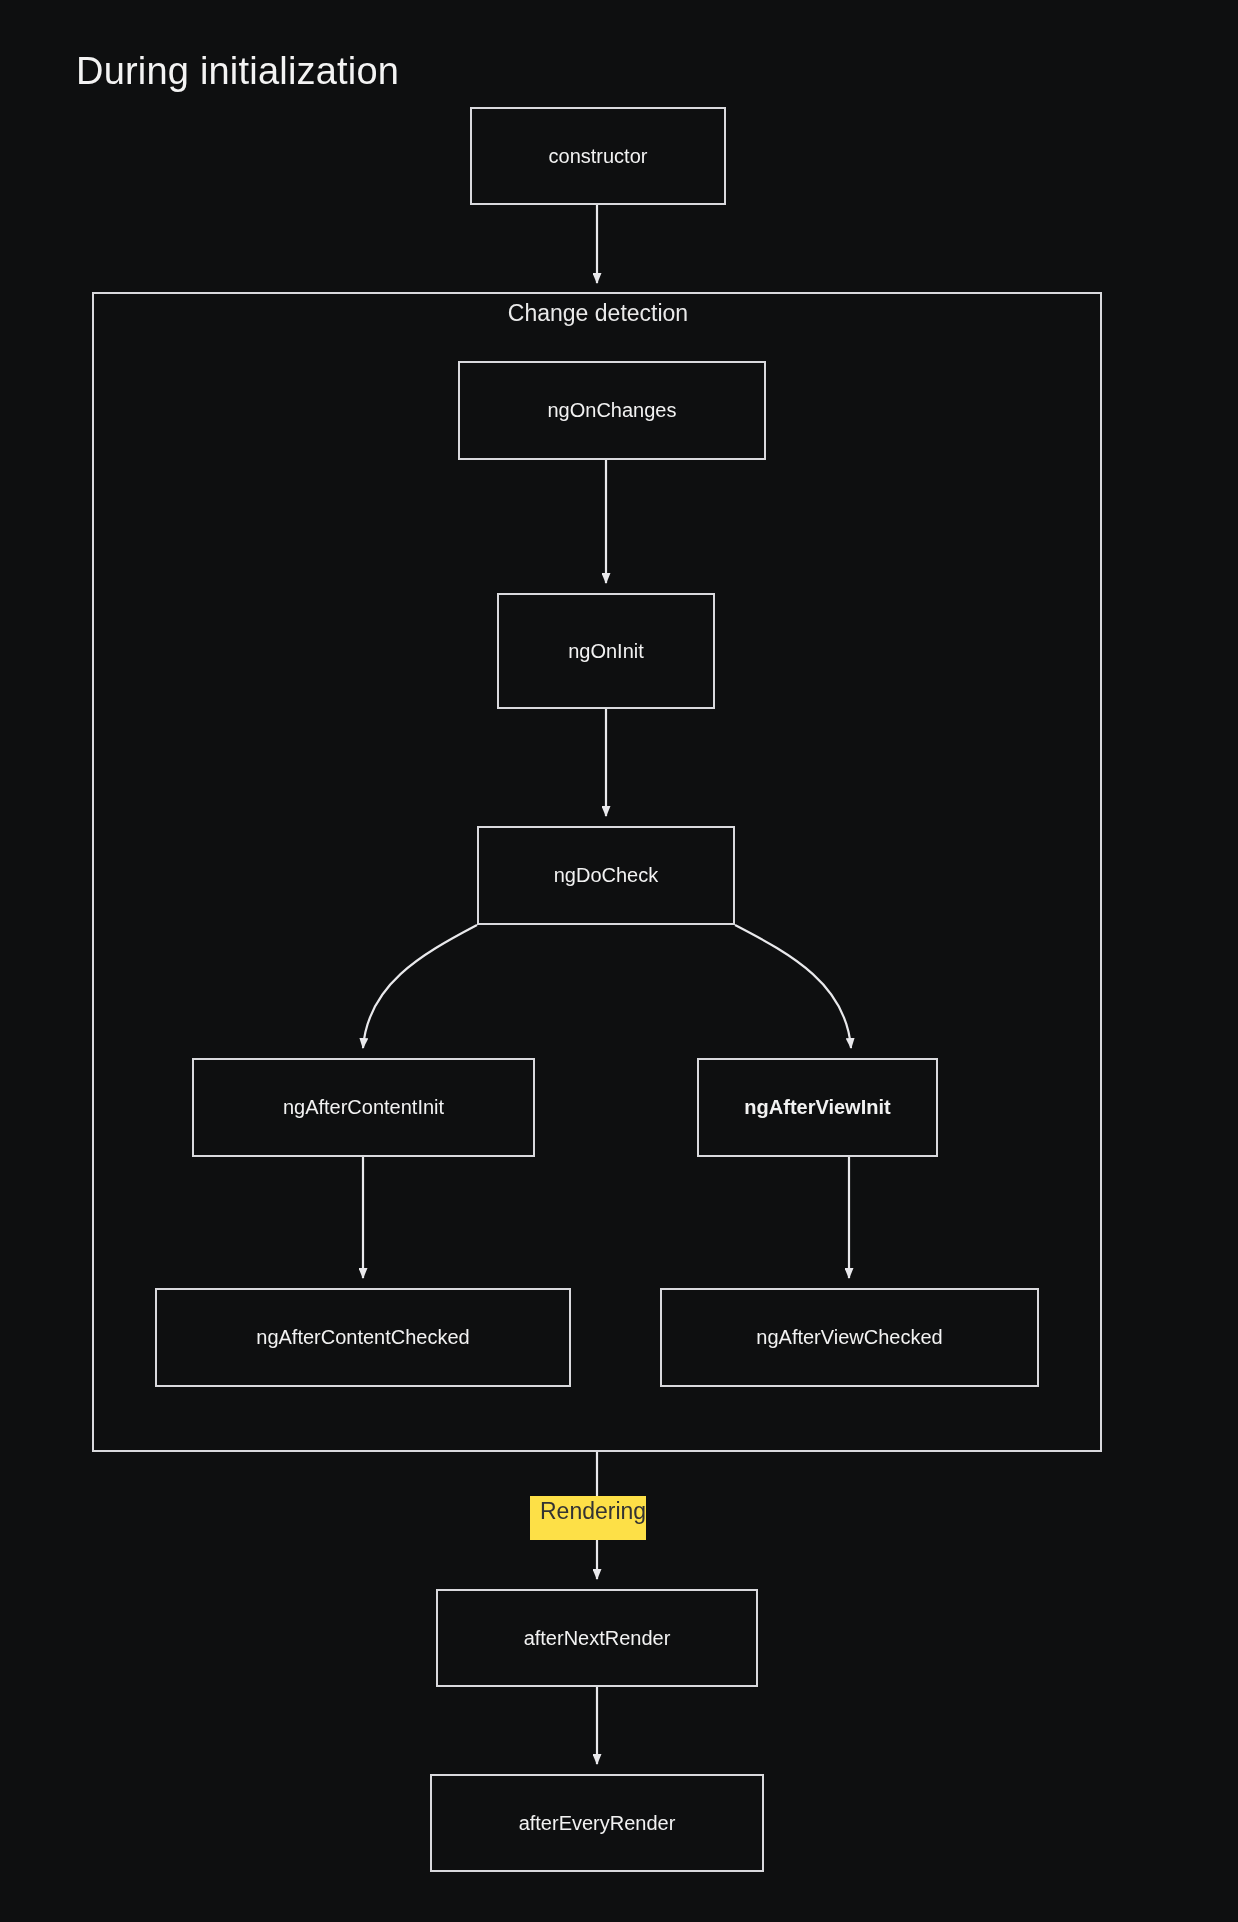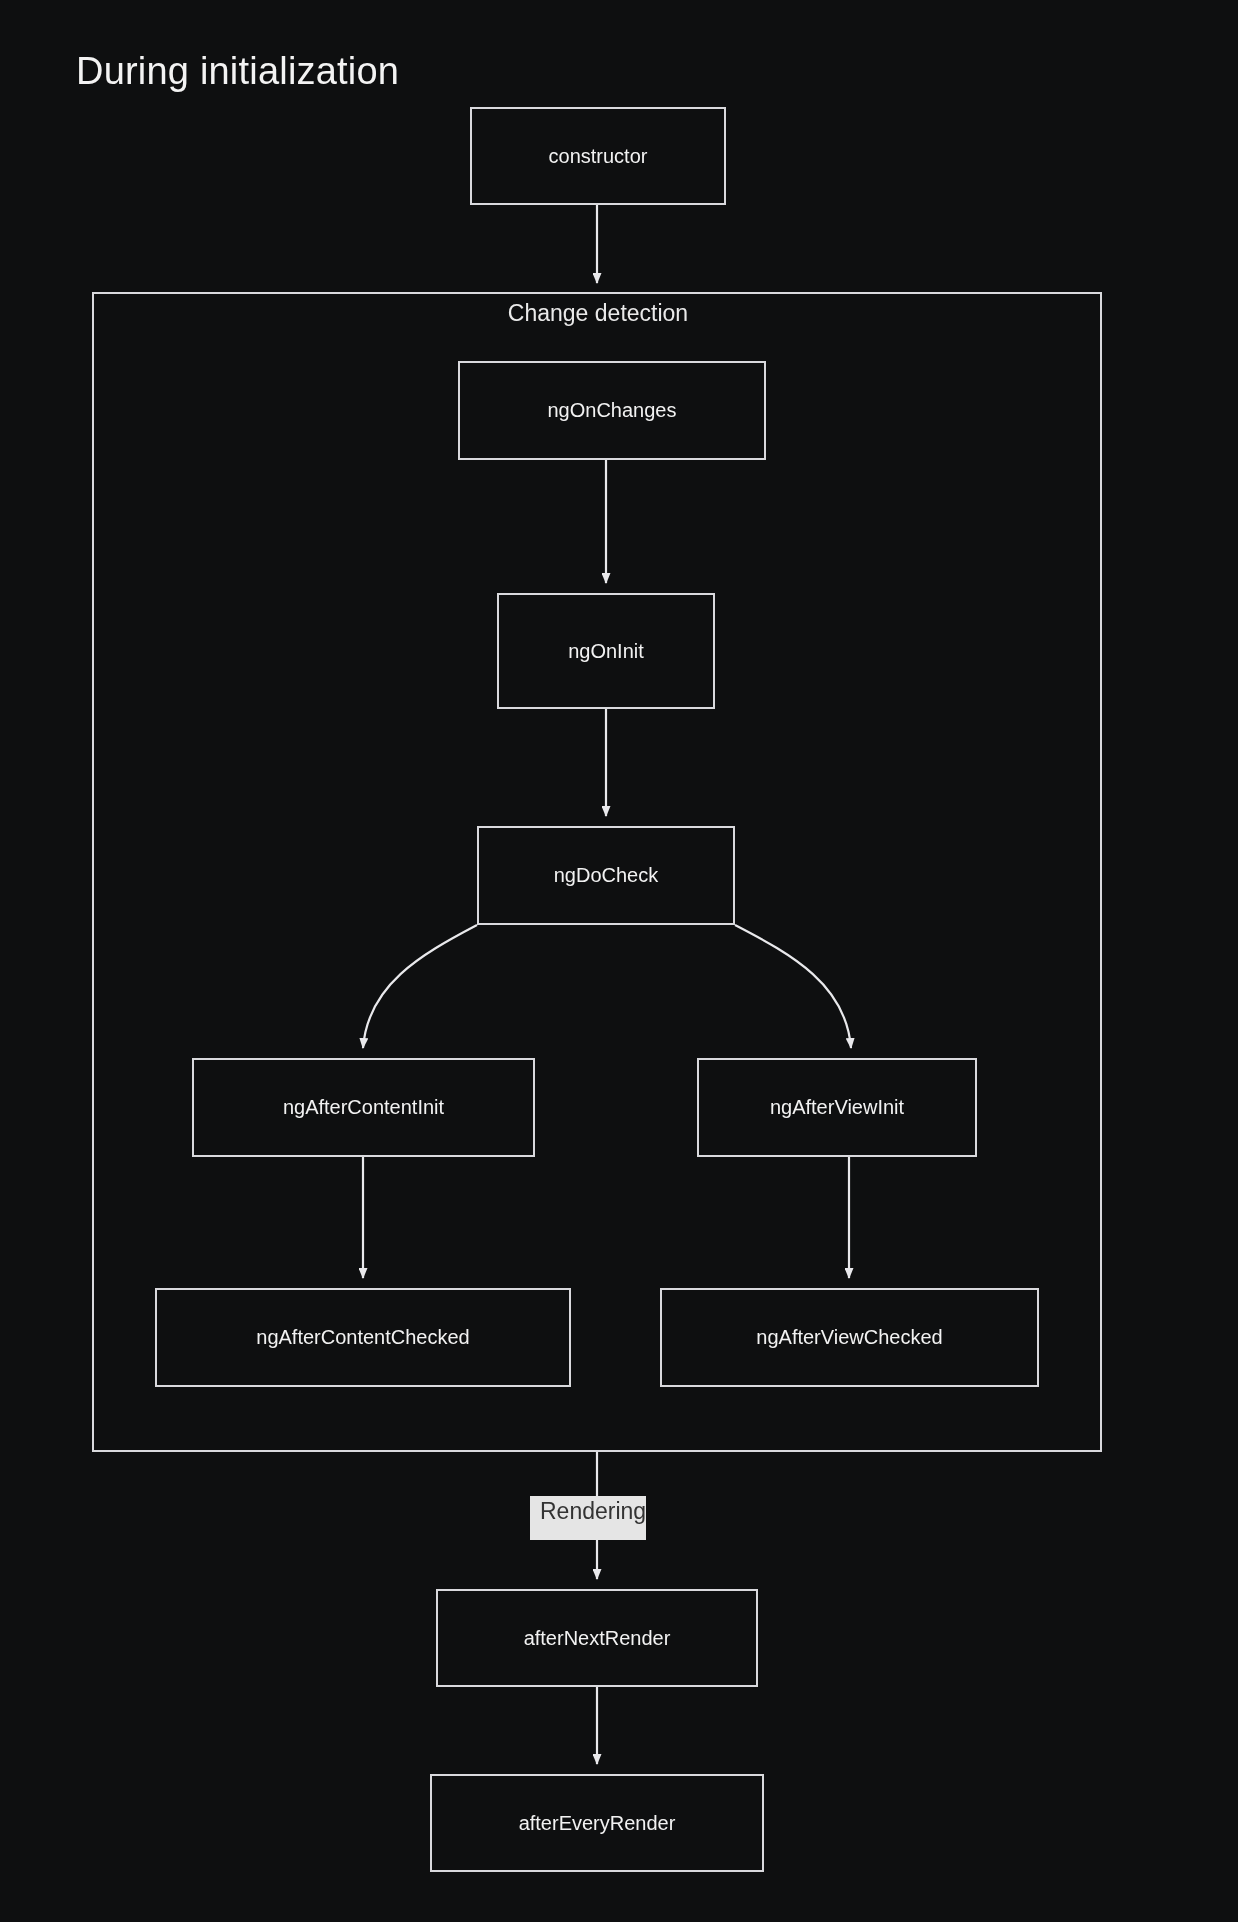--- a/index.html
+++ b/index.html
@@ -53,21 +53,21 @@
     display: flex;
     align-items: center;
     justify-content: center;
     color: #f2f2f2;
     font-size: 20px;
     white-space: nowrap;
   }
   .edge-label {
     position: absolute;
     box-sizing: border-box;
-    background: #e5e5e5;
+    background: #fde047;
     color: #333333;
     font-size: 23px;
     padding: 3px 2px 4px 10px;
     line-height: 1.05;
     white-space: nowrap;
     text-align: center;
   }
 </style>
 </head>
 <body>
@@ -119,21 +119,21 @@
   </div>
 
   <div class="node" style="left:477px; top:826px; width:258px; height:99px;">
     <span>ngDoCheck</span>
   </div>
 
   <div class="node" style="left:192px; top:1058px; width:343px; height:99px;align-items:center;">
     <span>ngAfterContentInit</span>
   </div>
 
-  <div class="node" style="left:697px; top:1058px; width:280px; height:99px;">
+  <div class="node" style="left:697px; top:1058px; width:241px; height:99px;font-weight:bold;">
     <span>ngAfterViewInit</span>
   </div>
 
   <div class="node" style="left:155px; top:1288px; width:416px; height:99px;">
     <span>ngAfterContentChecked</span>
   </div>
 
   <div class="node" style="left:660px; top:1288px; width:379px; height:99px;">
     <span>ngAfterViewChecked</span>
   </div>

